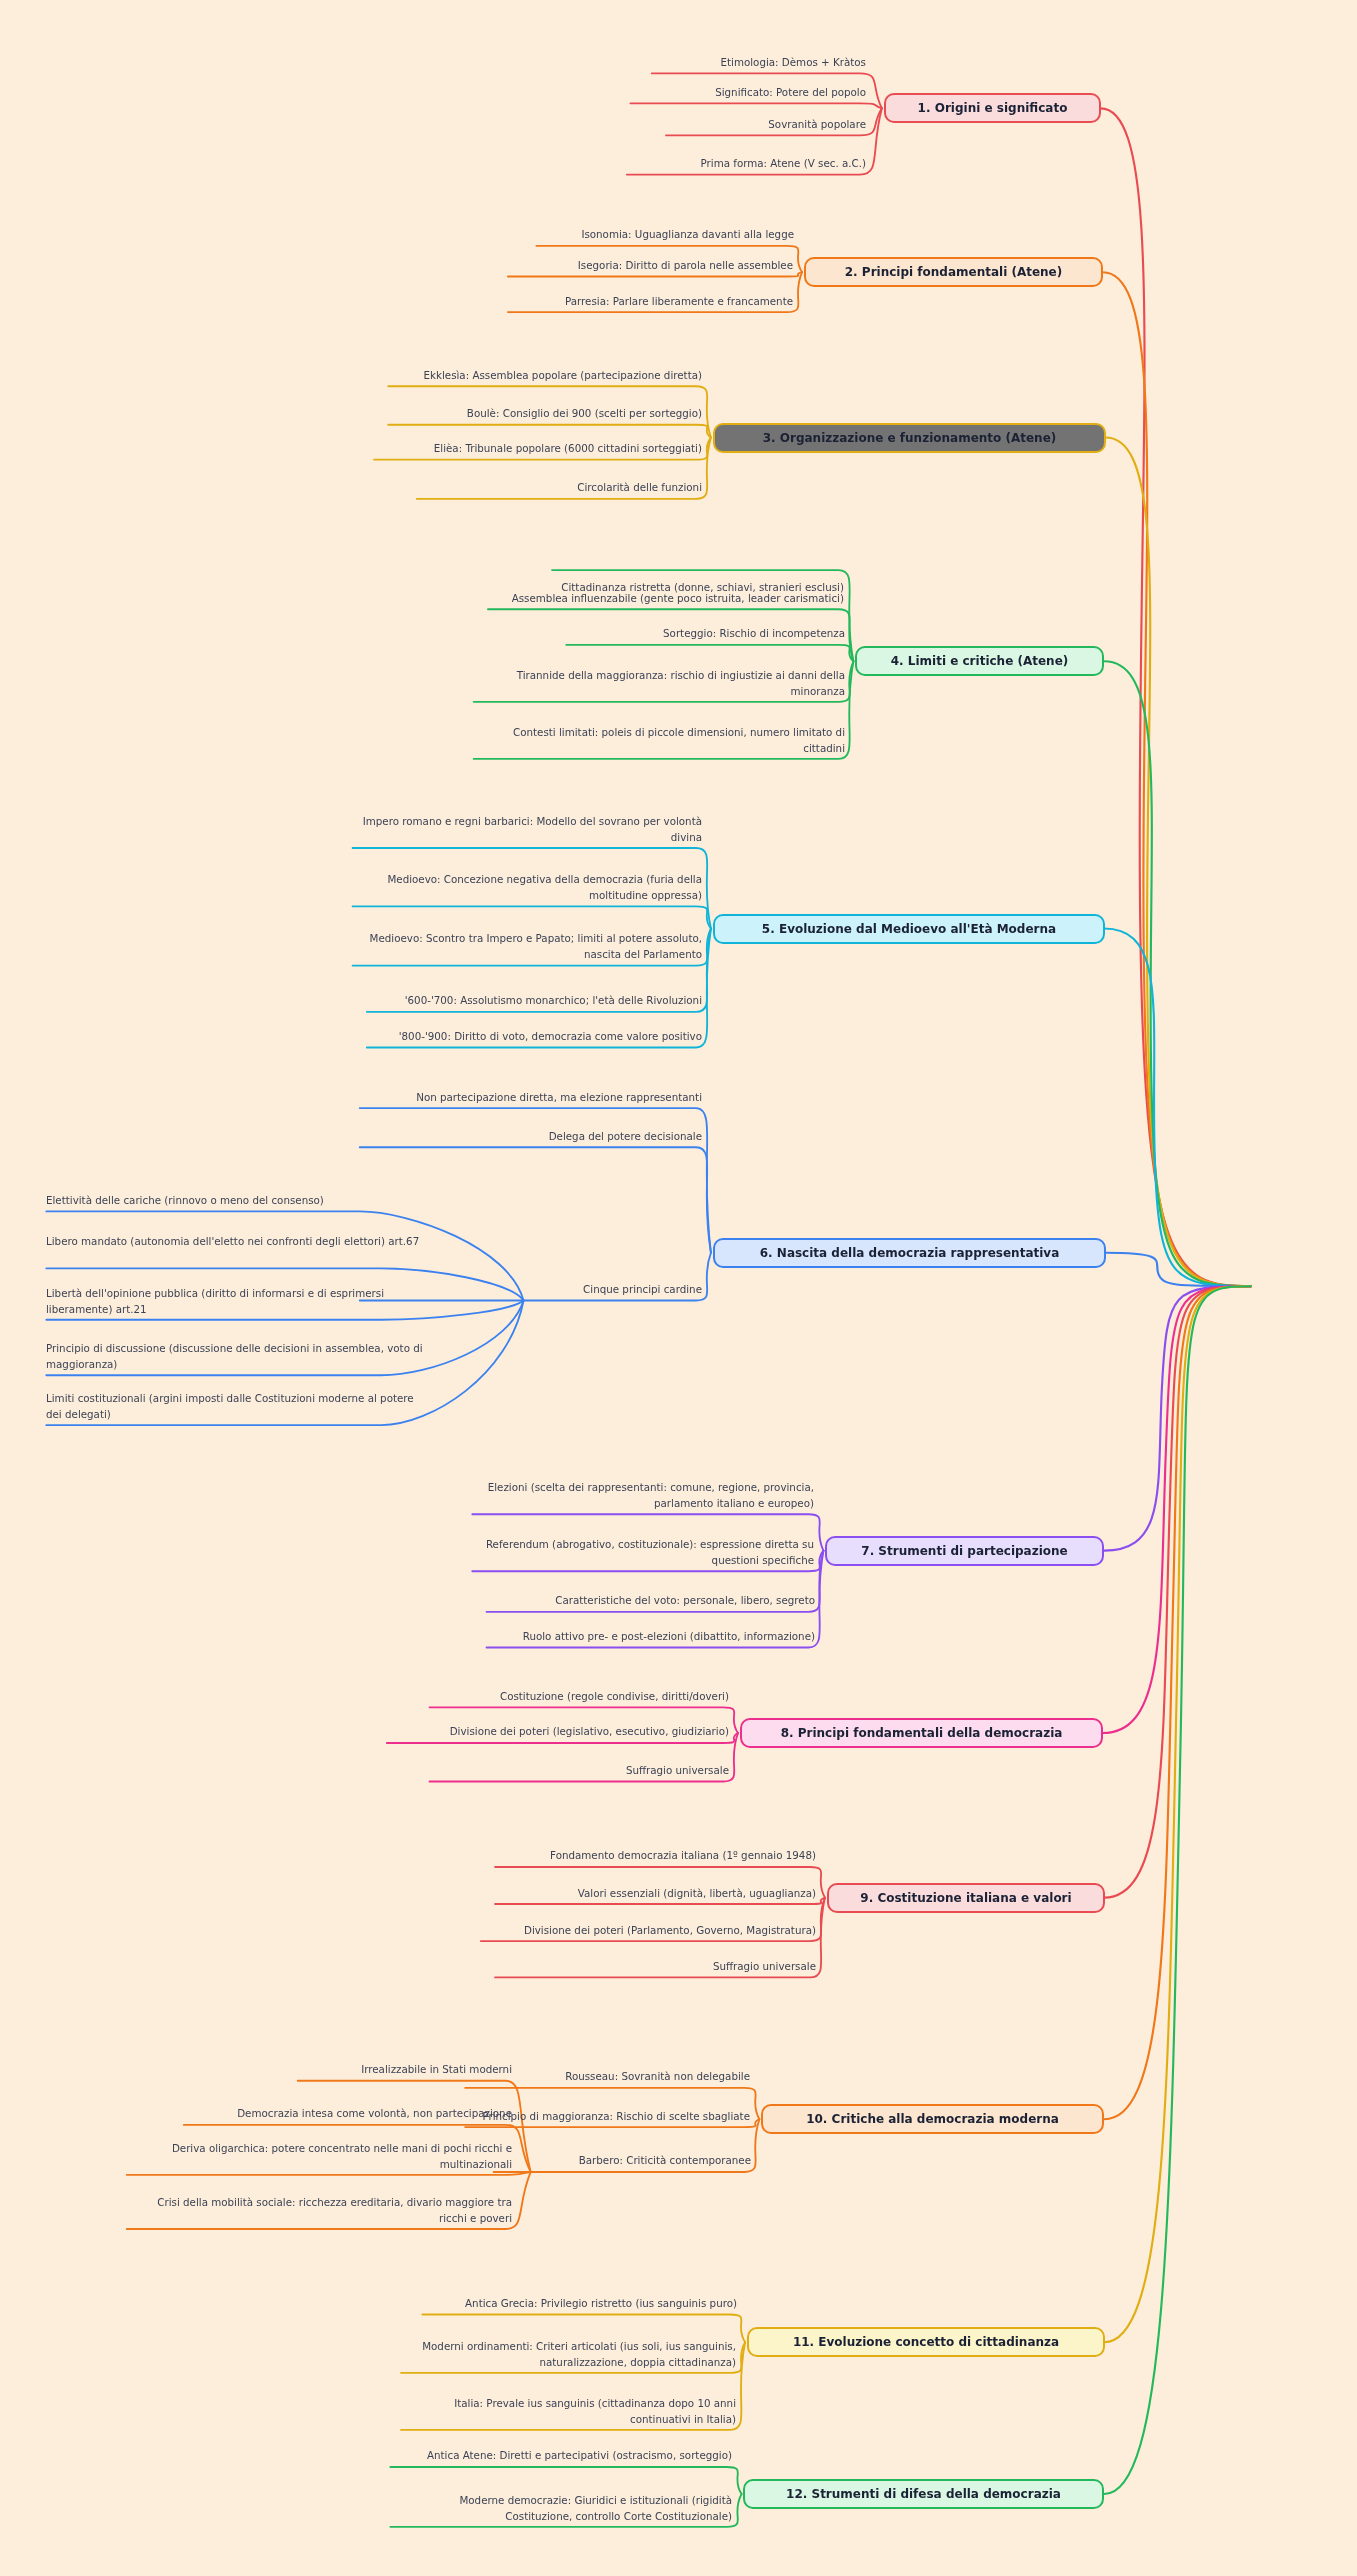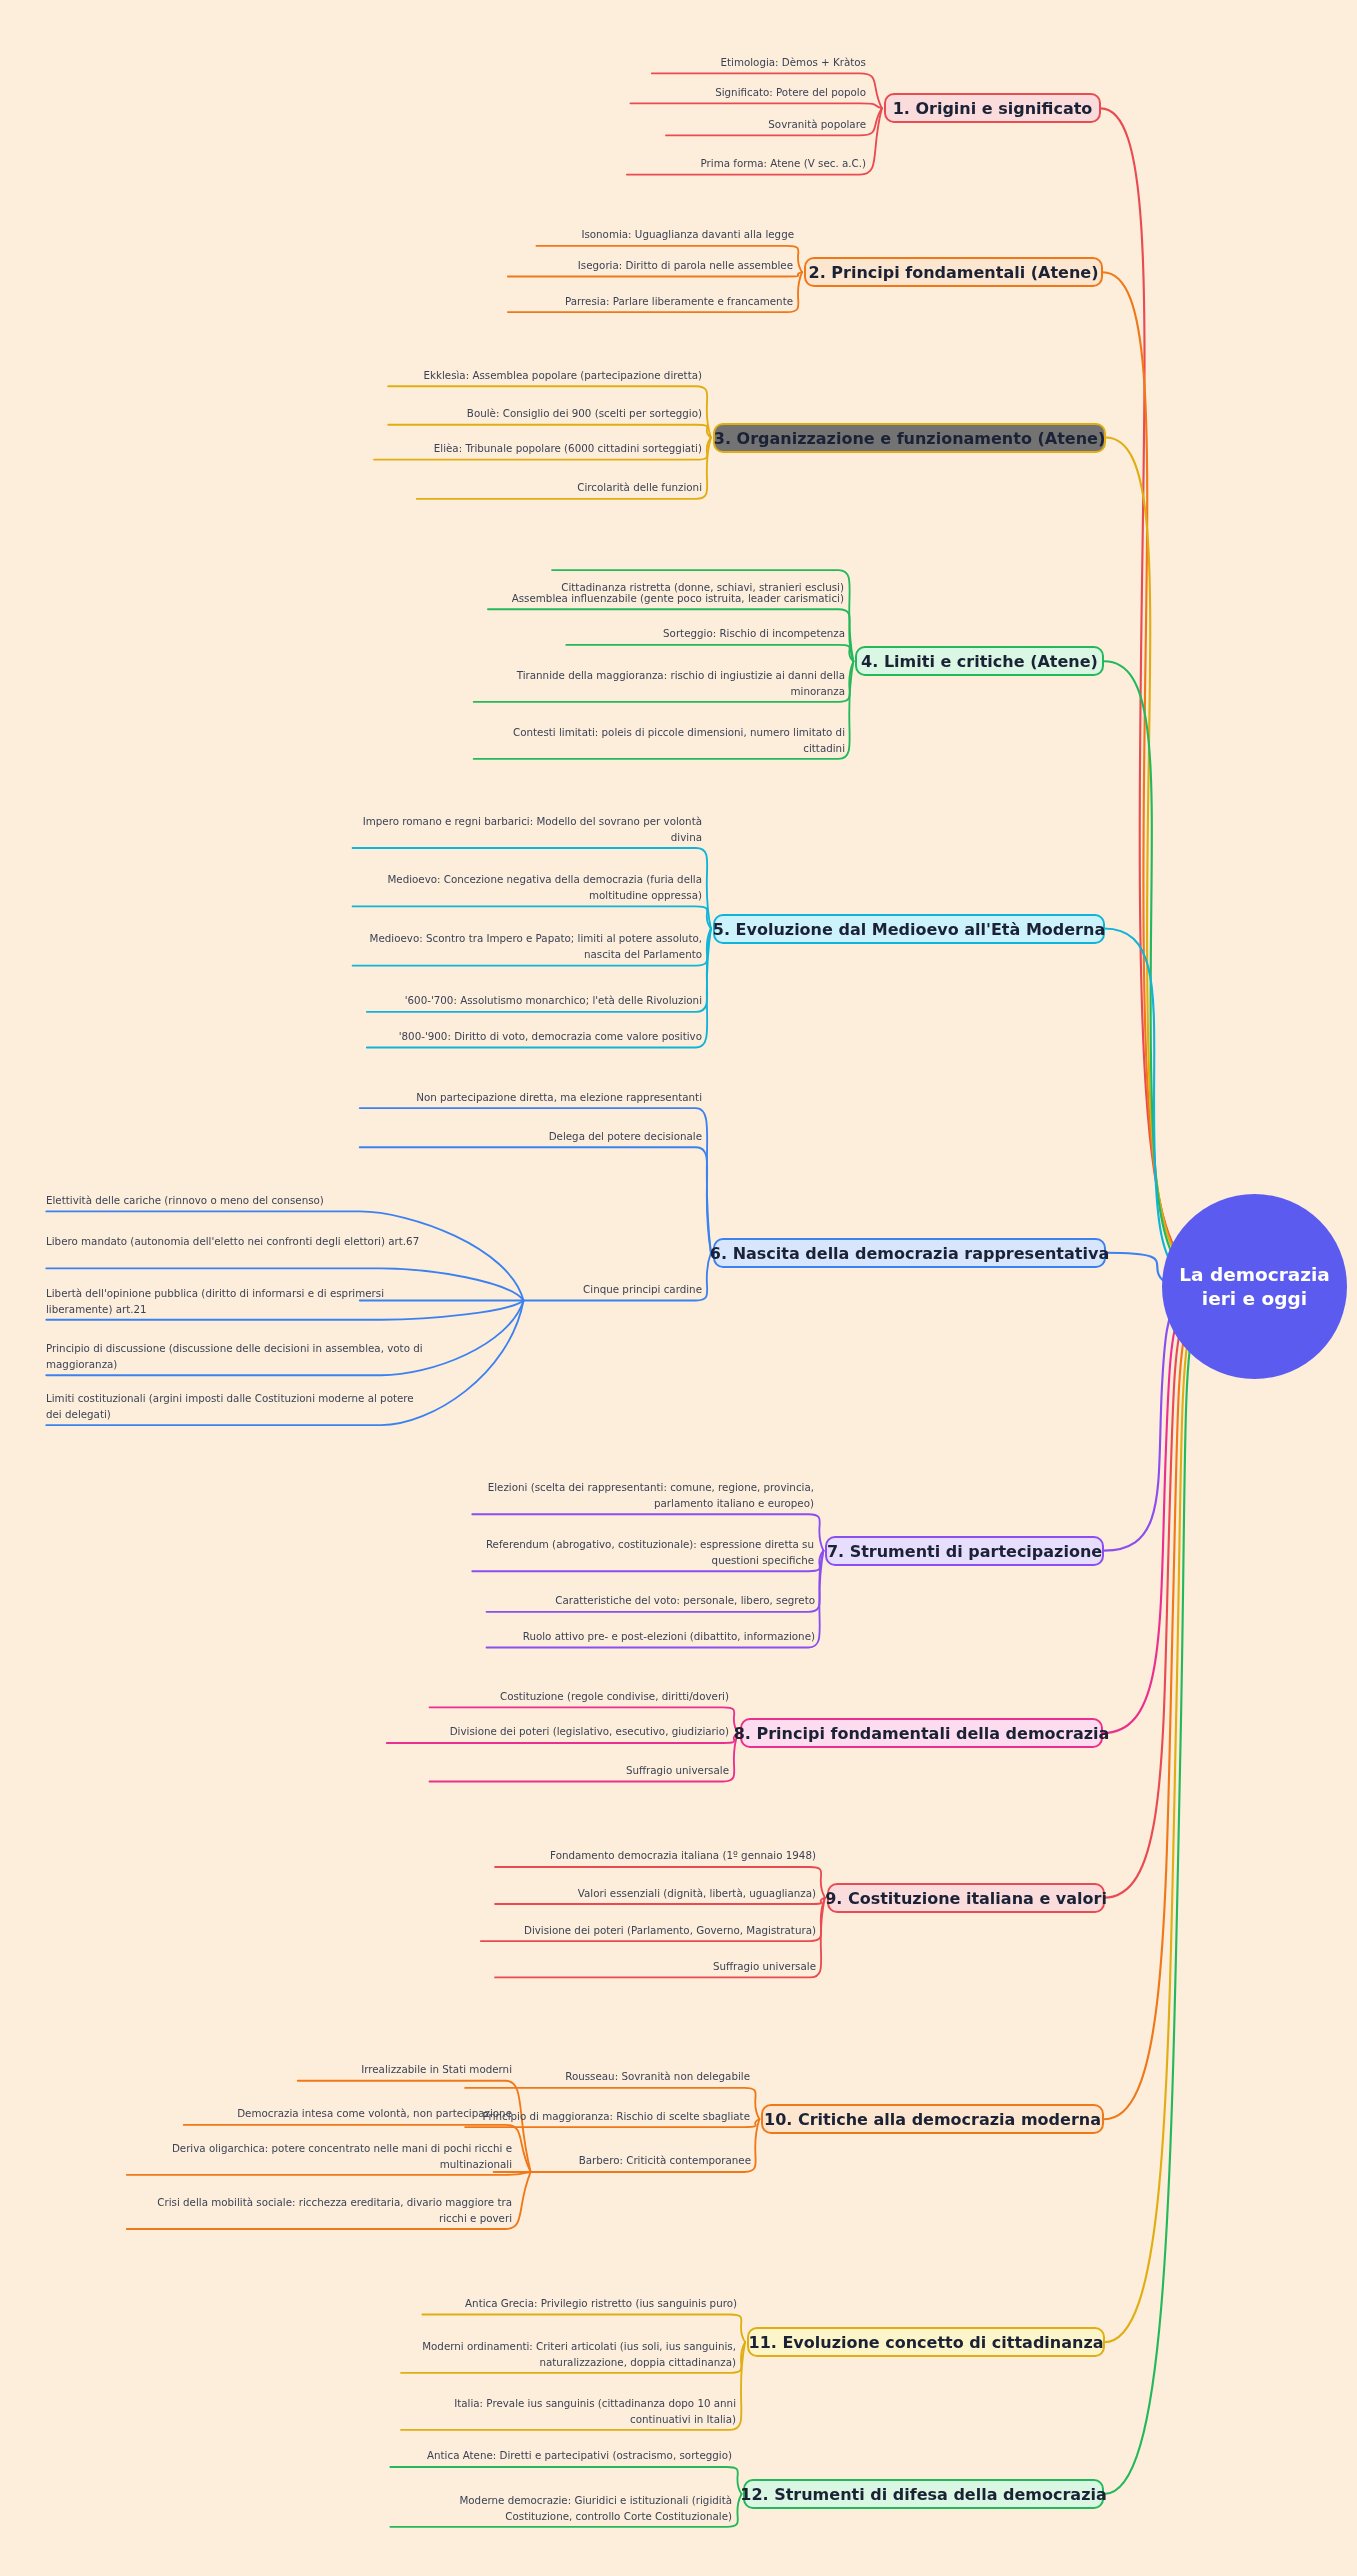--- a/index.html
+++ b/index.html
@@ -31,21 +31,21 @@
   }
 
   
   .branch{
     position:absolute;
     border-radius:10px;
     border:2.1px solid #000;
     box-sizing:border-box;
     display:flex;align-items:center;justify-content:center;
     font-weight:bold;
-    font-size:16px;
+    font-size:12px;
     color:#1b2235;
     padding:6.4px 11.4px;
     white-space:nowrap;
     z-index:4;
   }
 
   
   .leaf{
     position:absolute;
     font-size:10.3px;
@@ -120,26 +120,20 @@
       <path d="M 178 3052 L 710 3052 C 738 3052 725 3050.4 745 3048" stroke="#f07819" stroke-width="2.6" fill="none" stroke-linecap="round"></path>
       <path d="M 178 3128 L 710 3128 C 738 3128 725 3096 745 3048" stroke="#f07819" stroke-width="2.6" fill="none" stroke-linecap="round"></path>
       <path d="M 1550 3287 C 1640 3287 1640 2916.5 1652 2368.16 S 1646 1805 1756 1805" stroke="#e0ae12" stroke-width="3" fill="none" stroke-linecap="round"></path>
       <path d="M 593 3248 L 1025 3248 C 1055 3248 1030 3261.65 1046 3287" stroke="#e0ae12" stroke-width="2.6" fill="none" stroke-linecap="round"></path>
       <path d="M 563 3330 L 1025 3330 C 1055 3330 1030 3314.95 1046 3287" stroke="#e0ae12" stroke-width="2.6" fill="none" stroke-linecap="round"></path>
       <path d="M 563 3410 L 1025 3410 C 1055 3410 1030 3366.95 1046 3287" stroke="#e0ae12" stroke-width="2.6" fill="none" stroke-linecap="round"></path>
       <path d="M 1550 3500 C 1640 3500 1644 3076.25 1657.2 2449.1 S 1646 1805 1756 1805" stroke="#24b85c" stroke-width="3" fill="none" stroke-linecap="round"></path>
       <path d="M 548 3462 L 1020 3462 C 1050 3462 1025 3475.3 1041 3500" stroke="#24b85c" stroke-width="2.6" fill="none" stroke-linecap="round"></path>
       <path d="M 548 3546 L 1020 3546 C 1050 3546 1025 3529.9 1041 3500" stroke="#24b85c" stroke-width="2.6" fill="none" stroke-linecap="round"></path>
     </svg>
-<div class="central" style="left: 1162px; top: 1194px; width: 185px; height: 185px; background: rgb(91, 91, 239);">
-      <div>
-        <div>La democrazia</div>
-        <div>ieri e oggi</div>
-      </div>
-    </div>
     <div class="branch" style="left: 884px; top: 93px; width: 217px; height: 30px; border-color: rgb(233, 75, 82); background: rgb(250, 220, 220);">
       <span>1. Origini e significato</span>
     </div>
     <div class="leaf right" style="width: 214px; left: 652px; top: 55px;">Etimologia: Dèmos + Kràtos</div>
     <div class="leaf right" style="width: 235px; left: 631px; top: 85px;">Significato: Potere del popolo</div>
     <div class="leaf right" style="width: 200px; left: 666px; top: 117px;">Sovranità popolare</div>
     <div class="leaf right" style="width: 239px; left: 627px; top: 156px;">Prima forma: Atene (V sec. a.C.)</div>
     <div class="branch" style="left: 804px; top: 257px; width: 299px; height: 30px; border-color: rgb(240, 120, 25); background: rgb(253, 230, 207);">
       <span>2. Principi fondamentali (Atene)</span>
     </div>

